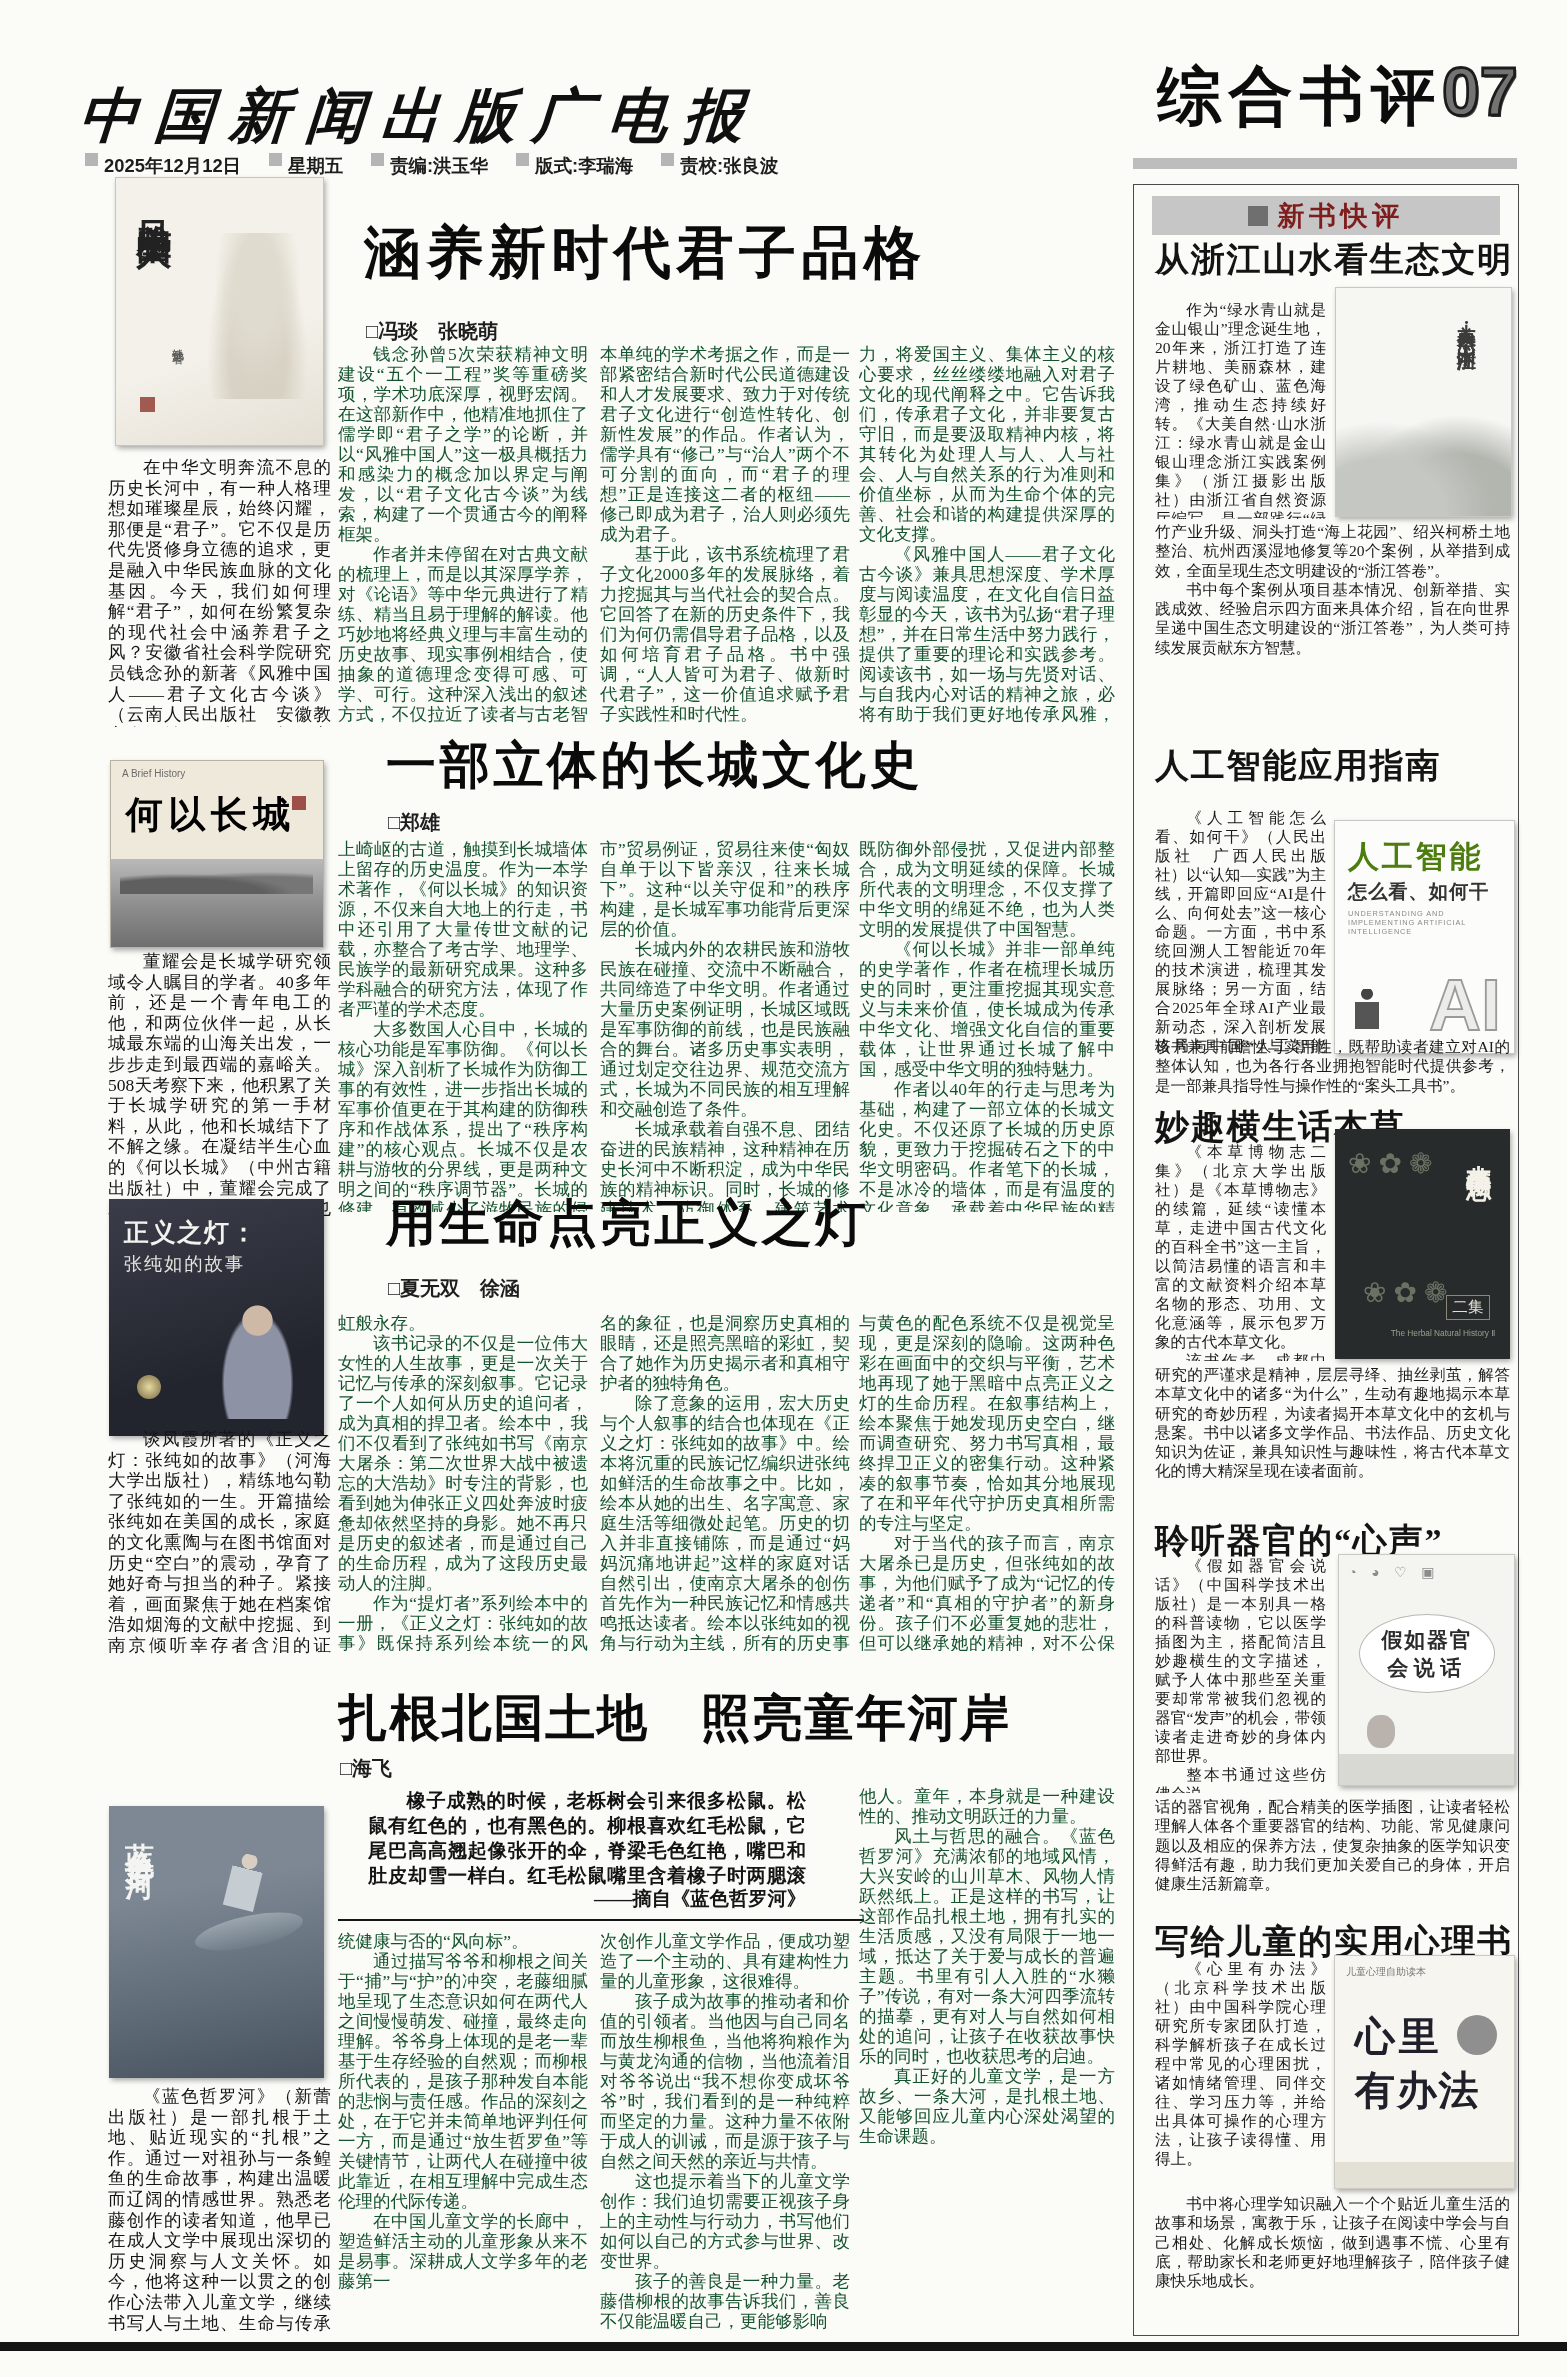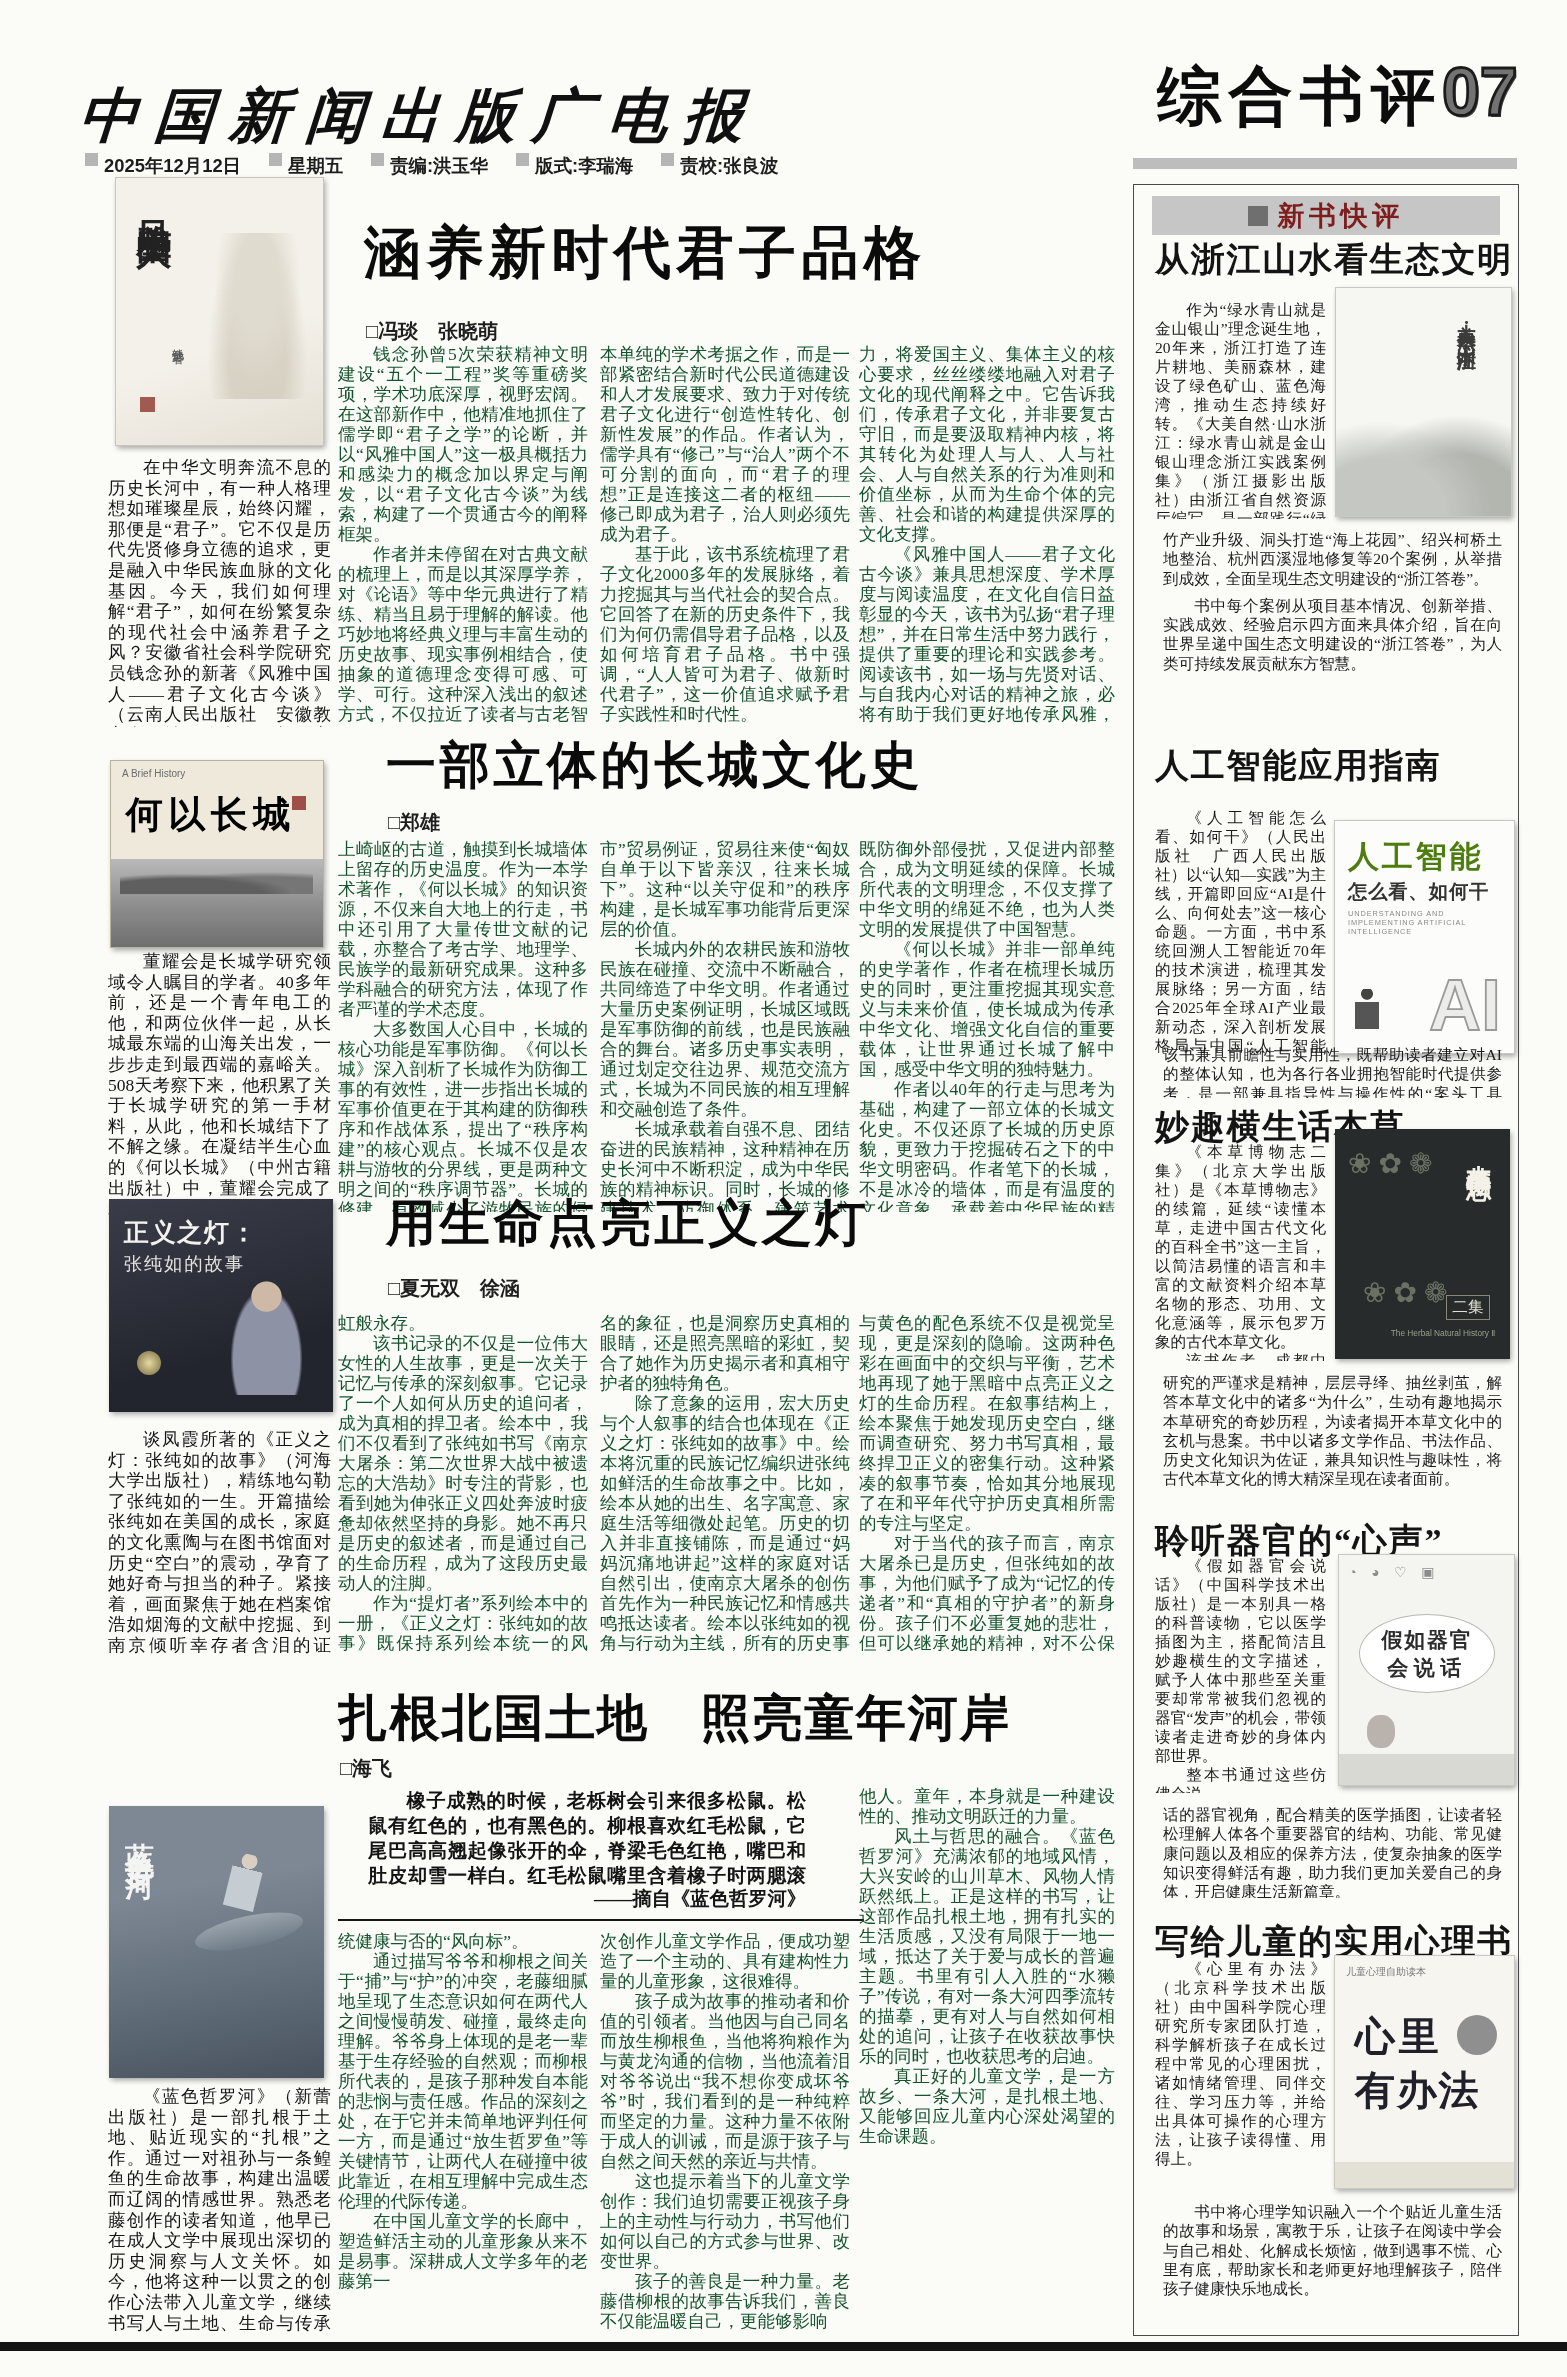--- a/index.html
+++ b/index.html
@@ -39,21 +39,21 @@
 
   
   .sb-box{left:1133px;top:184px;width:384px;height:2150px;border:0.9px solid #4a4a4a;background:#fbfbf8;}
   .sb-header{left:1152px;top:196px;width:348px;height:39px;background:#c6c6c6;display:flex;align-items:center;justify-content:center;gap:9.2px;}
   .sb-header .mark{width:20px;height:20px;background:#6f6f6f;}
   .sb-header .txt{font-family:"Liberation Sans",sans-serif;font-weight:bold;font-size:27px;letter-spacing:4.6px;color:#7f1d1d;}
   .sb-head{font-size:34px;font-weight:bold;letter-spacing:1.8px;color:#141414;white-space:nowrap;}
   .sb-narrow{font-size:15.6px;line-height:19px;text-align:justify;overflow:hidden;color:#1b1b1b;}
   .sb-narrow p{margin:0;text-indent:2em;}
   .sb-full{font-size:15.6px;line-height:19.3px;text-align:justify;overflow:hidden;color:#1b1b1b;}
-  .sb-full p{margin:8px;text-indent:2em;}
+  .sb-full p{margin:0;text-indent:2em;}
 
   
   .cover{box-shadow:1.8px 2.8px 5.5px rgba(0,0,0,.35);overflow:hidden;}
   .vtext{writing-mode:vertical-rl;}
 
   .cv-fengya{background:linear-gradient(160deg,#f4f1ea 60%,#e4dfd4);border:0.9px solid #c9c5bb;}
   .cv-fengya .t{position:absolute;left:13px;top:14.7px;font-size:35px;font-weight:bold;color:#222;letter-spacing:3.7px;}
   .cv-fengya .stamp{position:absolute;left:24px;top:219px;width:14.7px;height:14.7px;background:#a05a50;}
   .cv-fengya .au{position:absolute;left:53px;top:162px;font-size:12px;color:#555;}
   .cv-fengya .sketch{position:absolute;right:14.7px;top:55px;width:101px;height:166px;
@@ -205,21 +205,21 @@
       <p>长城承载着自强不息、团结奋进的民族精神，这种精神在历史长河中不断积淀，成为中华民族的精神标识。同时，长城的修建技术、防御体系、建筑艺术等，也成为中华文化的重要组成部分，影响着历代的军事建设和城市规划。在世界文明的视野中，中国长城更注重“内外兼顾”，</p>
     </div>
   <div class="abs cols first-cont" style="left:859px;top:839px;width:256px;height:373px;">
       <p>既防御外部侵扰，又促进内部整合，成为文明延续的保障。长城所代表的文明理念，不仅支撑了中华文明的绵延不绝，也为人类文明的发展提供了中国智慧。</p>
       <p>《何以长城》并非一部单纯的史学著作，作者在梳理长城历史的同时，更注重挖掘其现实意义与未来价值，使长城成为传承中华文化、增强文化自信的重要载体，让世界通过长城了解中国，感受中华文明的独特魅力。</p>
       <p>作者以40年的行走与思考为基础，构建了一部立体的长城文化史。不仅还原了长城的历史原貌，更致力于挖掘砖石之下的中华文明密码。作者笔下的长城，不是冰冷的墙体，而是有温度的文化意象，承载着中华民族的精神追求。阅读这部著作，我们不仅能够了解长城的历史，也能进一步理解长城与中华民族之间的关系。</p>
     </div>
 
   <div class="abs headline h3a">用生命点亮正义之灯</div>
   <div class="abs byline" style="left:388px;top:1275px;">□夏无双　徐涵</div>
-  <div class="abs cover cv-justice" style="left:109px;top:1199px;width:215px;height:213px;padding-left:9px;">
+  <div class="abs cover cv-justice" style="left:109px;top:1199px;width:215px;height:237px;">
     <div class="t1">正义之灯：</div>
     <div class="t2">张纯如的故事</div>
     <div class="fig"></div>
     <div class="lamp"></div>
   </div>
   <div class="abs sideintro" style="left:108px;top:1429px;width:223px;height:228px;">
       <p>谈凤霞所著的《正义之灯：张纯如的故事》（河海大学出版社），精练地勾勒了张纯如的一生。开篇描绘张纯如在美国的成长，家庭的文化熏陶与在图书馆面对历史“空白”的震动，孕育了她好奇与担当的种子。紧接着，画面聚焦于她在档案馆浩如烟海的文献中挖掘、到南京倾听幸存者含泪的证词，让《拉贝日记》等关键证据重见天日。绘本忠实记录了她以英文巨著震动世界、为正义疾呼的英勇身姿，也触及她所承载的沉重精神负荷。最终，故事以鸢尾花的意象结尾，寓意其精神如彩</p>
     </div>
   <div class="abs cols first-cont" style="left:338px;top:1313px;width:250px;height:338px;">
       <p>虹般永存。</p>

